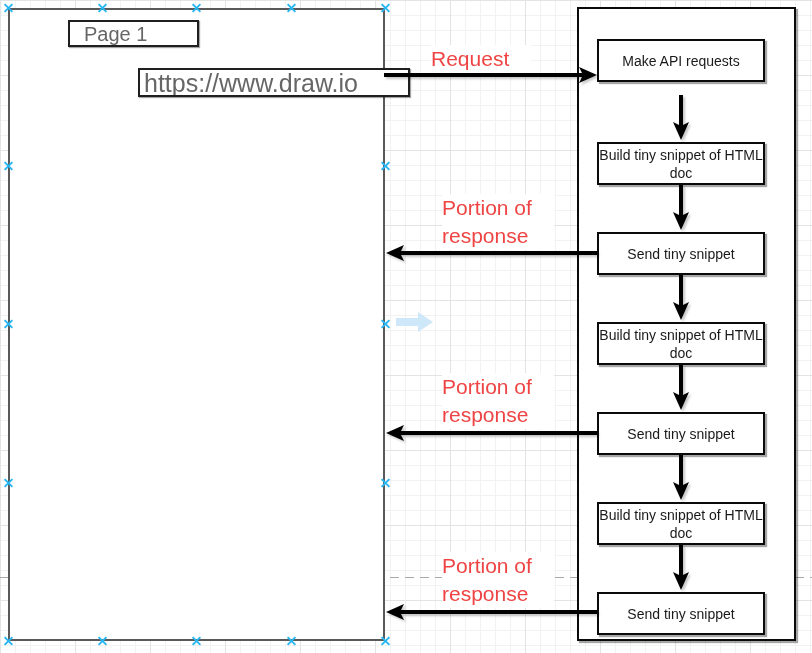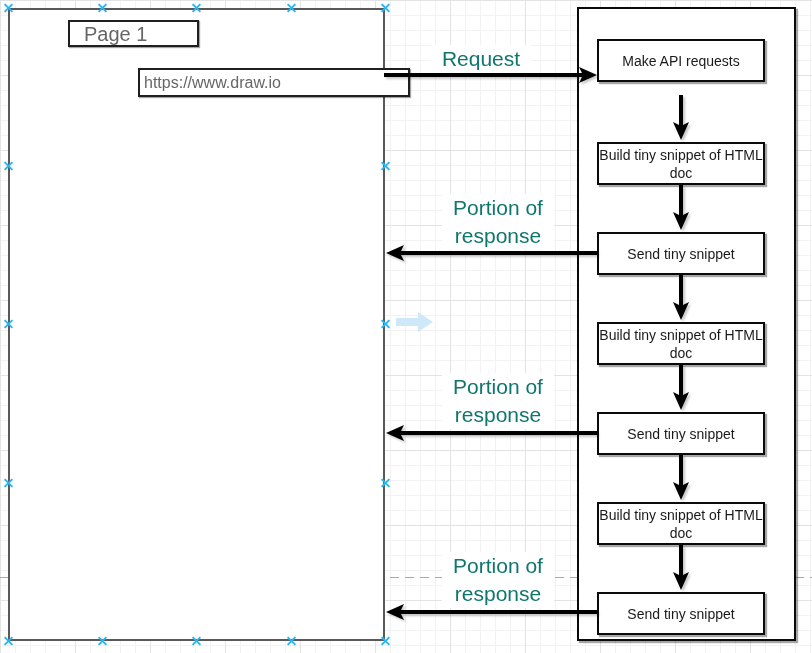--- a/index.html
+++ b/index.html
@@ -25,21 +25,21 @@
     position:absolute;left:68px;top:20px;width:113px;height:23px;
     background:#ffffff;border:2px solid #1f1f1f;z-index:3;
     box-shadow:1px 1px 1px rgba(0,0,0,0.35);
     font-size:20px;color:#666666;padding-left:14px;line-height:24px;
     white-space:nowrap;overflow:hidden;
   }
   .url-bar{
     position:absolute;left:138px;top:68px;width:264px;height:25px;
     background:#ffffff;border:2px solid #1f1f1f;z-index:3;
     box-shadow:1px 1px 1px rgba(0,0,0,0.35);
-    font-size:16px;color:#666666;padding-left:4px;line-height:26px;
+    font-size:25px;color:#666666;padding-left:4px;line-height:26px;
     white-space:nowrap;overflow:hidden;
   }
   .server-lane{
     position:absolute;left:577px;top:7px;width:215px;height:630px;
     background:#ffffff;border:2px solid #0a0a0a;z-index:2;
     box-shadow:2px 2px 1px rgba(0,0,0,0.35);
   }
   .flow-box{
     position:absolute;left:597px;width:164px;height:39px;
     background:#ffffff;border:2px solid #0a0a0a;z-index:3;
@@ -47,22 +47,22 @@
     display:flex;align-items:center;justify-content:center;
     text-align:center;font-size:14px;line-height:18px;color:#1a1a1a;
   }
   .fb1{top:39px;} .fb2{top:142px;} .fb3{top:232px;} .fb4{top:322px;}
   .fb5{top:412px;} .fb6{top:502px;} .fb7{top:592px;}
   .arrow-layer{
     position:absolute;left:0;top:0;width:812px;height:653px;z-index:5;
     pointer-events:none;filter:drop-shadow(2px 2px 1px rgba(0,0,0,0.22));
   }
   .edge-label{
-    position:absolute;z-index:6;background:#ffffff;color:#0f766e;
-    font-size:21px;line-height:28px;text-align:center;white-space:pre-line;
+    position:absolute;z-index:6;background:#ffffff;color:#ef4444;
+    font-size:21px;line-height:28px;white-space:pre-line;
   }
   .lbl-request{left:431px;top:45px;width:100px;}
   .lbl-resp1{left:442px;top:194px;width:112px;}
   .lbl-resp2{left:442px;top:373px;width:112px;}
   .lbl-resp3{left:442px;top:552px;width:112px;}
   .cp{position:absolute;width:9px;height:9px;z-index:7;transform:translate(-50%,-50%);}
   .cp::before,.cp::after{content:"";position:absolute;left:3.5px;top:-1px;width:2px;height:11px;background:#29b6f2;}
   .cp::before{transform:rotate(45deg);}
   .cp::after{transform:rotate(-45deg);}
   .hint-arrow{position:absolute;left:396px;top:311px;z-index:2;}

